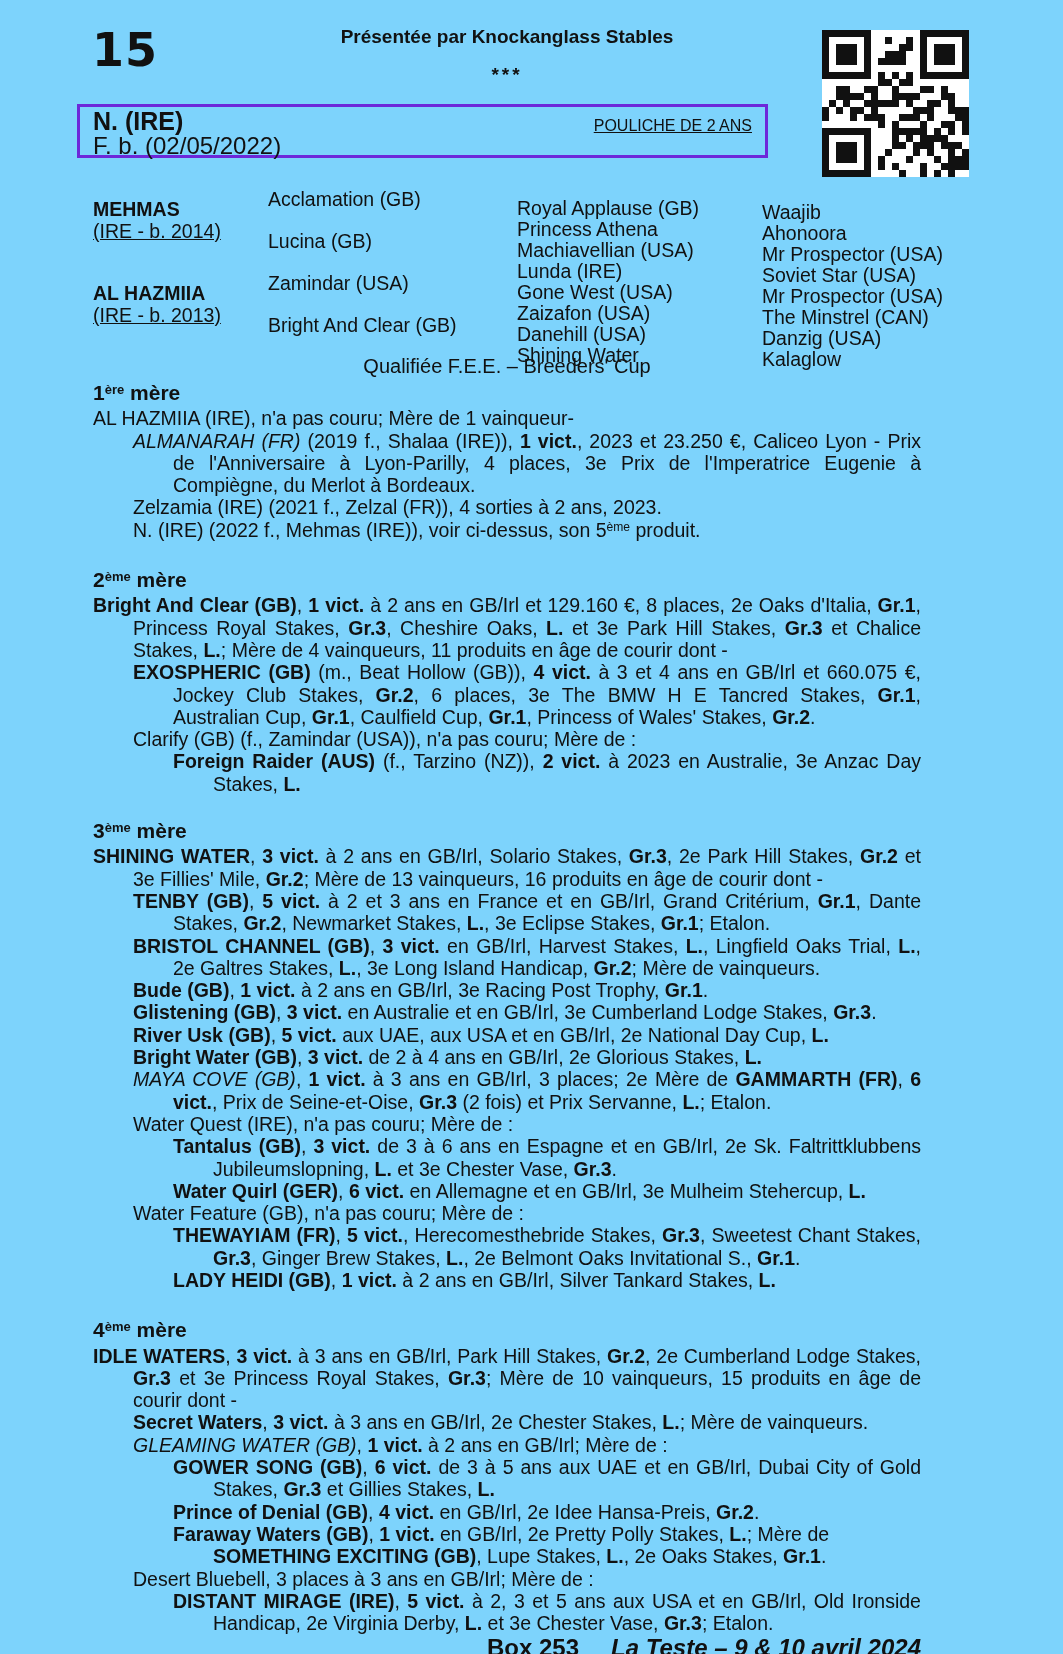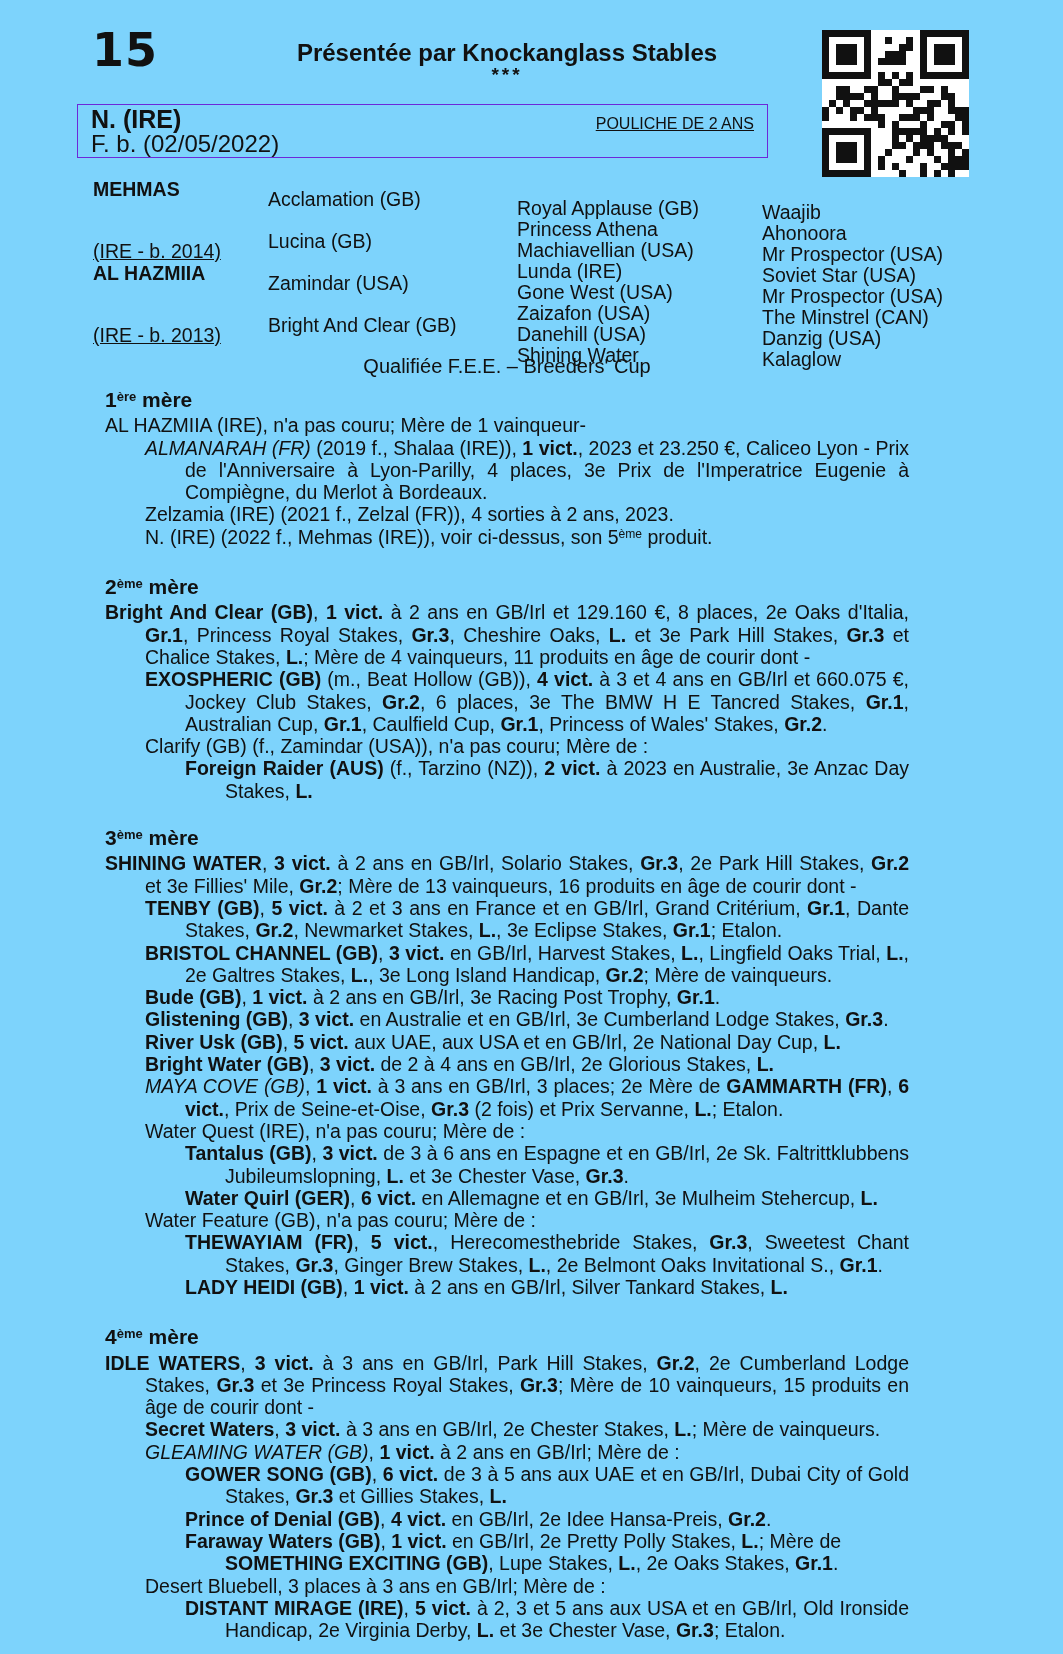--- a/index.html
+++ b/index.html
@@ -10,64 +10,64 @@
     font-family:"Liberation Sans", sans-serif;
     overflow:hidden;
   }
   
   .lot{
     position:absolute; left:92px; top:26px;
     font-family:"DejaVu Sans", sans-serif;
     font-weight:bold; font-size:46px; letter-spacing:1px; line-height:48px;
   }
   .presenter{
-    position:absolute; left:93px; top:40px; width:828px;
-    text-align:center; font-weight:bold; font-size:24px; line-height:25px;
+    position:absolute; left:93px; top:24px; width:828px;
+    text-align:center; font-weight:bold; font-size:19px; line-height:25px;
   }
   .stars{
     position:absolute; left:93px; top:64px; width:828px;
     text-align:center; font-weight:bold; font-size:19px; letter-spacing:3px;
   }
   
   .qr{
     position:absolute; left:822px; top:30px; width:147px; height:147px;
     display:grid; grid-template-columns:repeat(21,7px); grid-auto-rows:7px;
     background:#fff;
   }
   .qr .m{background:#111;}
   .qr .w{background:#fff;}
   
   .hbox{
     position:absolute; left:77px; top:104px; width:691px; height:54px;
-    border:1px solid #6d28d9; box-sizing:border-box; padding:1px 12px 0 13px;
+    border:3px solid #6d28d9; box-sizing:border-box; padding:1px 12px 0 13px;
   }
   .hname{font-weight:bold; font-size:25px; line-height:26px;}
   .hbirth{font-size:24px; line-height:24px;}
   .hsex{position:absolute; right:13px; top:10px; font-size:16px;text-decoration:underline;}
   
   .ped-grid{
     position:absolute; left:93px; top:178px; display:flex;
     font-size:19.5px; white-space:nowrap;
   }
   .ped-col1{width:175px; display:flex; flex-direction:column;}
-  .ped-col1 .parent{height:84px; display:flex; flex-direction:column; justify-content:space-between;}
+  .ped-col1 .parent{height:84px; display:flex; flex-direction:column; justify-content:center;}
   .ped-col1 .pname{font-weight:bold; line-height:22px;}
   .ped-col1 .pdetail{line-height:22px;text-decoration:underline;}
   .ped-col2{width:249px; display:flex; flex-direction:column;}
   .gen2-cell{height:42px; display:flex; align-items:center;}
   .ped-col3{width:245px; display:flex; flex-direction:column;margin-top:20px;}
   .ped-col4{width:200px; display:flex; flex-direction:column;margin-top:24px;}
   .gen3-cell,.gen4-cell{height:21px; line-height:21px;}
   
   .textcol{
     position:absolute; left:93px; top:355px; width:828px;
     font-size:19.5px; line-height:22.3px; hyphens:none;
   }
   .qualif{text-align:center; font-size:20px; line-height:22px; margin:0 0 5px 0;}
-  .mare-sec{margin:12px;}
+  .mare-sec{margin:0;}
   .mare-sec + .mare-sec{margin-top:25px;}
   .mare-sec:last-of-type{margin-top:28px;}
   .sec-head{font-weight:bold; font-size:21px; line-height:22.3px;}
   .hsup{font-size:13px; position:relative; top:-6px;}
   .para{margin:0; text-align:justify;}
   .l0{padding-left:40px;  text-indent:-40px;}
   .l1{padding-left:80px;  text-indent:-40px;}
   .l2{padding-left:120px; text-indent:-40px;}
   .l3{padding-left:160px; text-indent:-40px;}
   .rb{font-weight:bold;}

